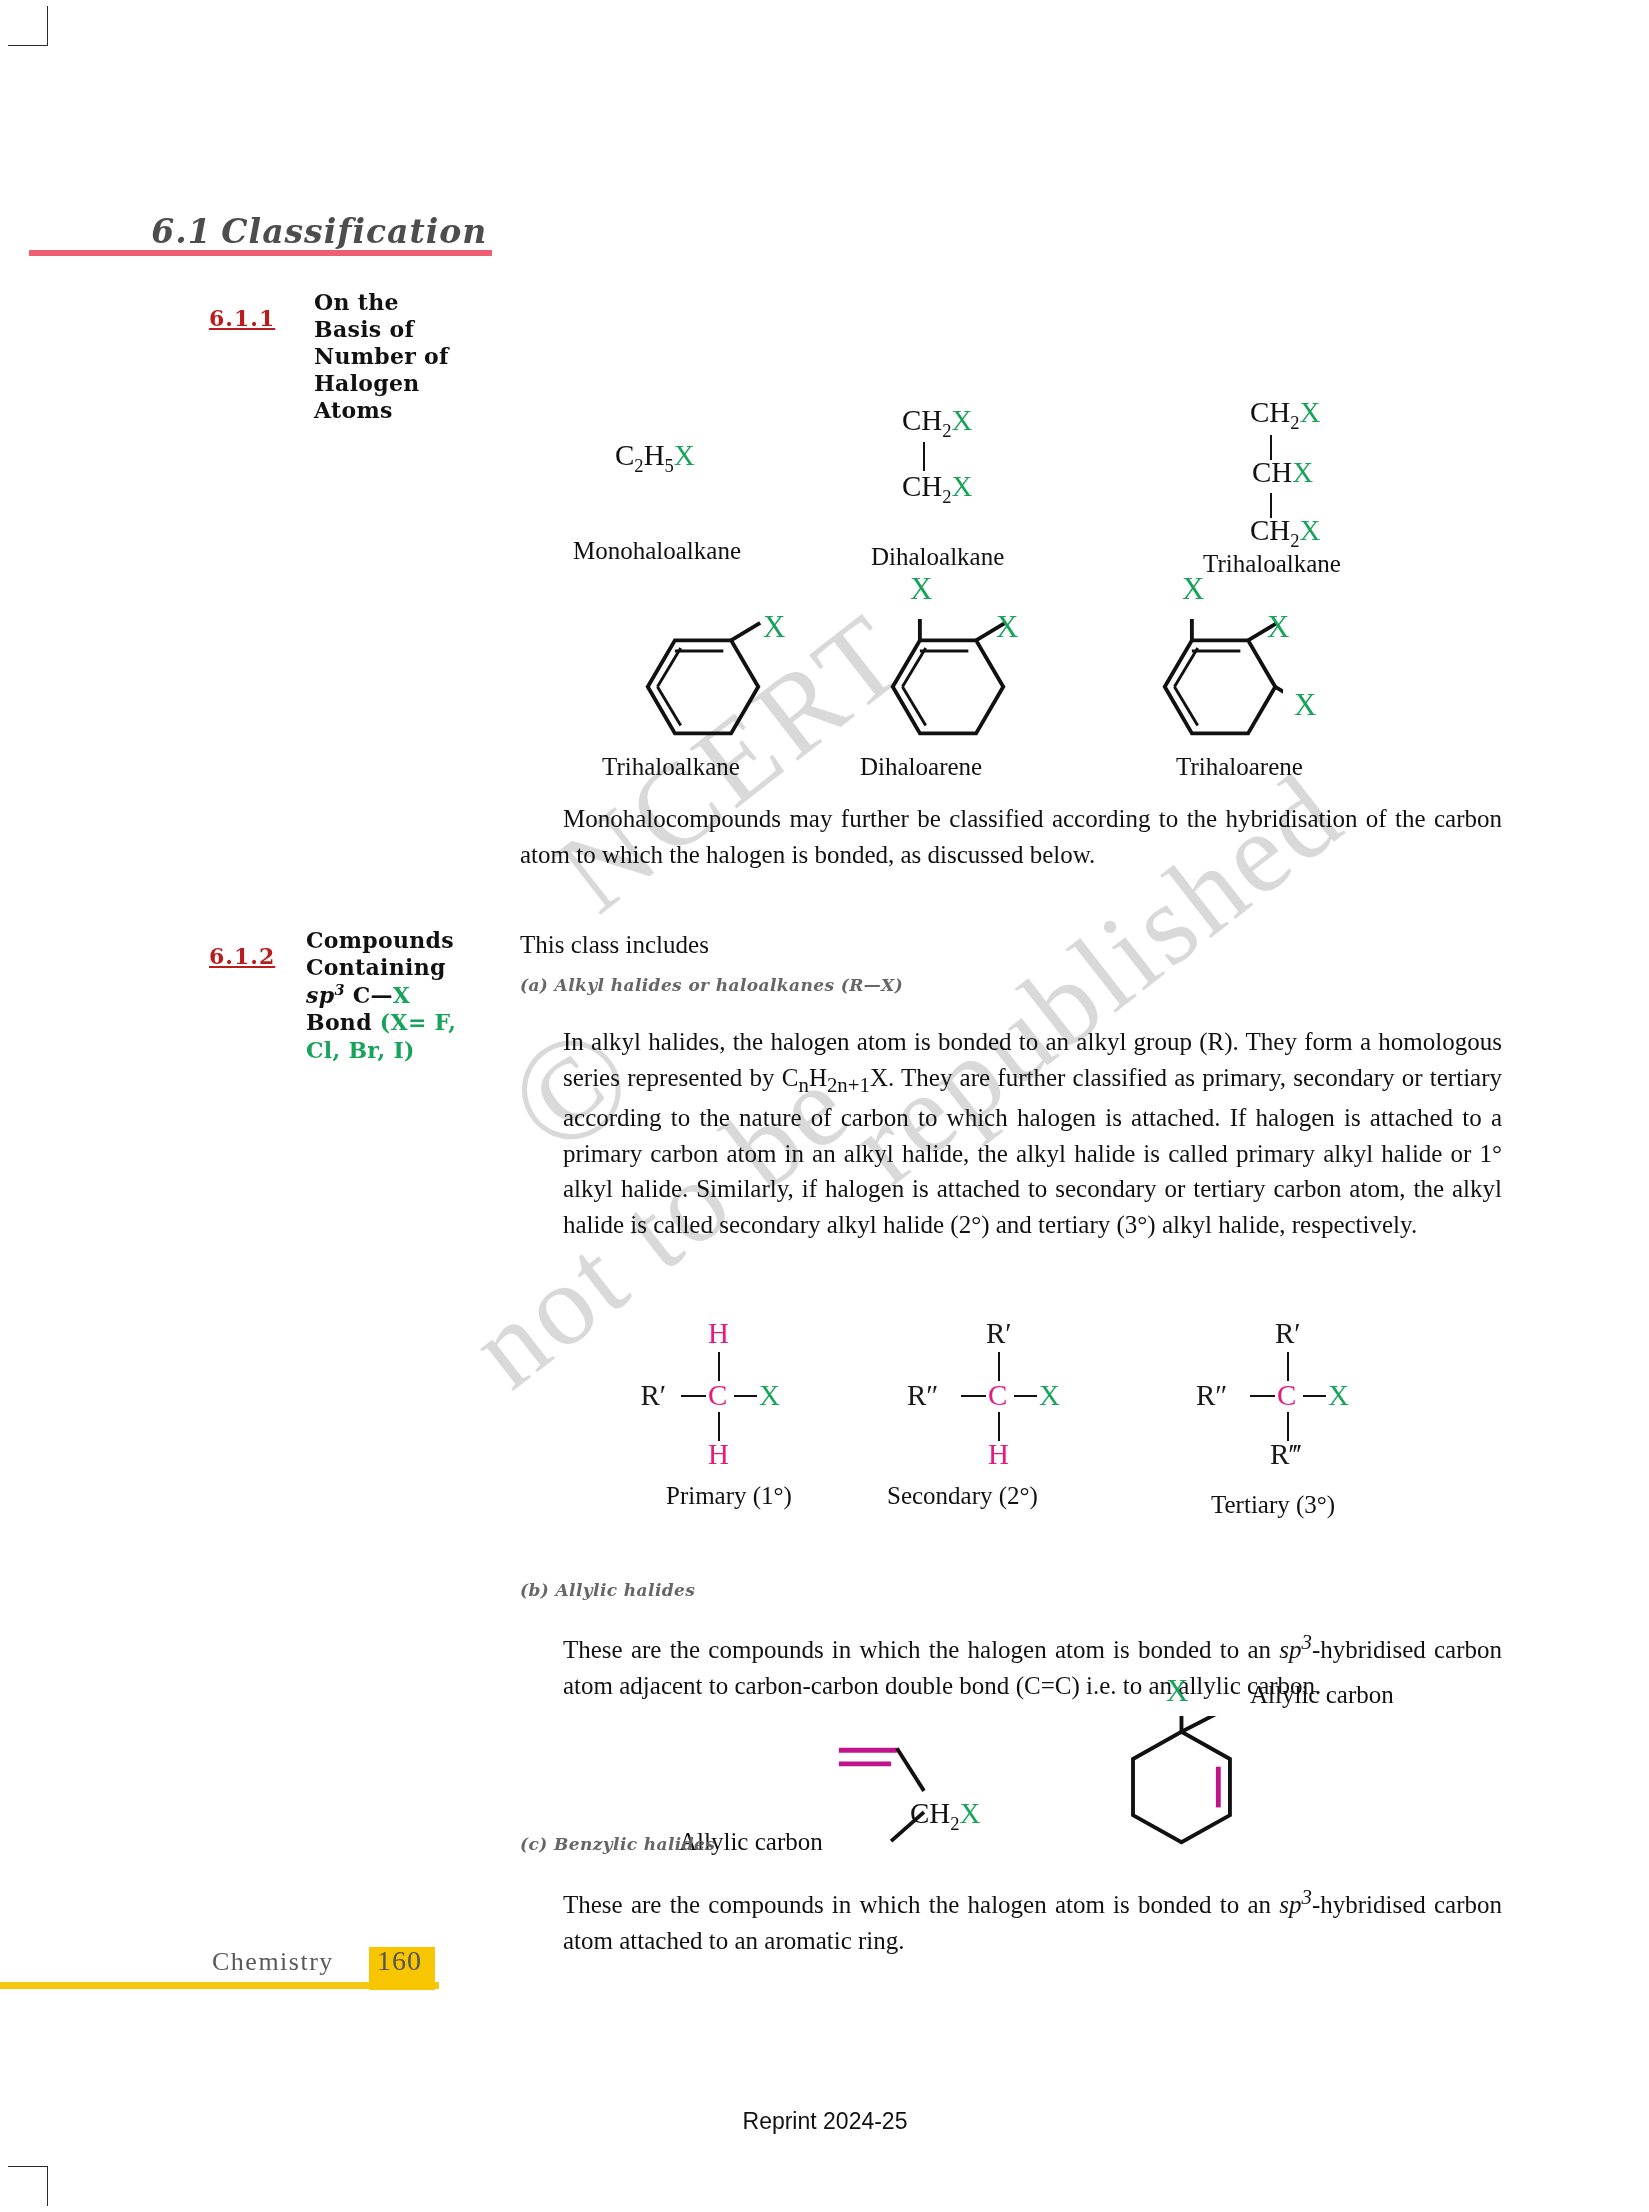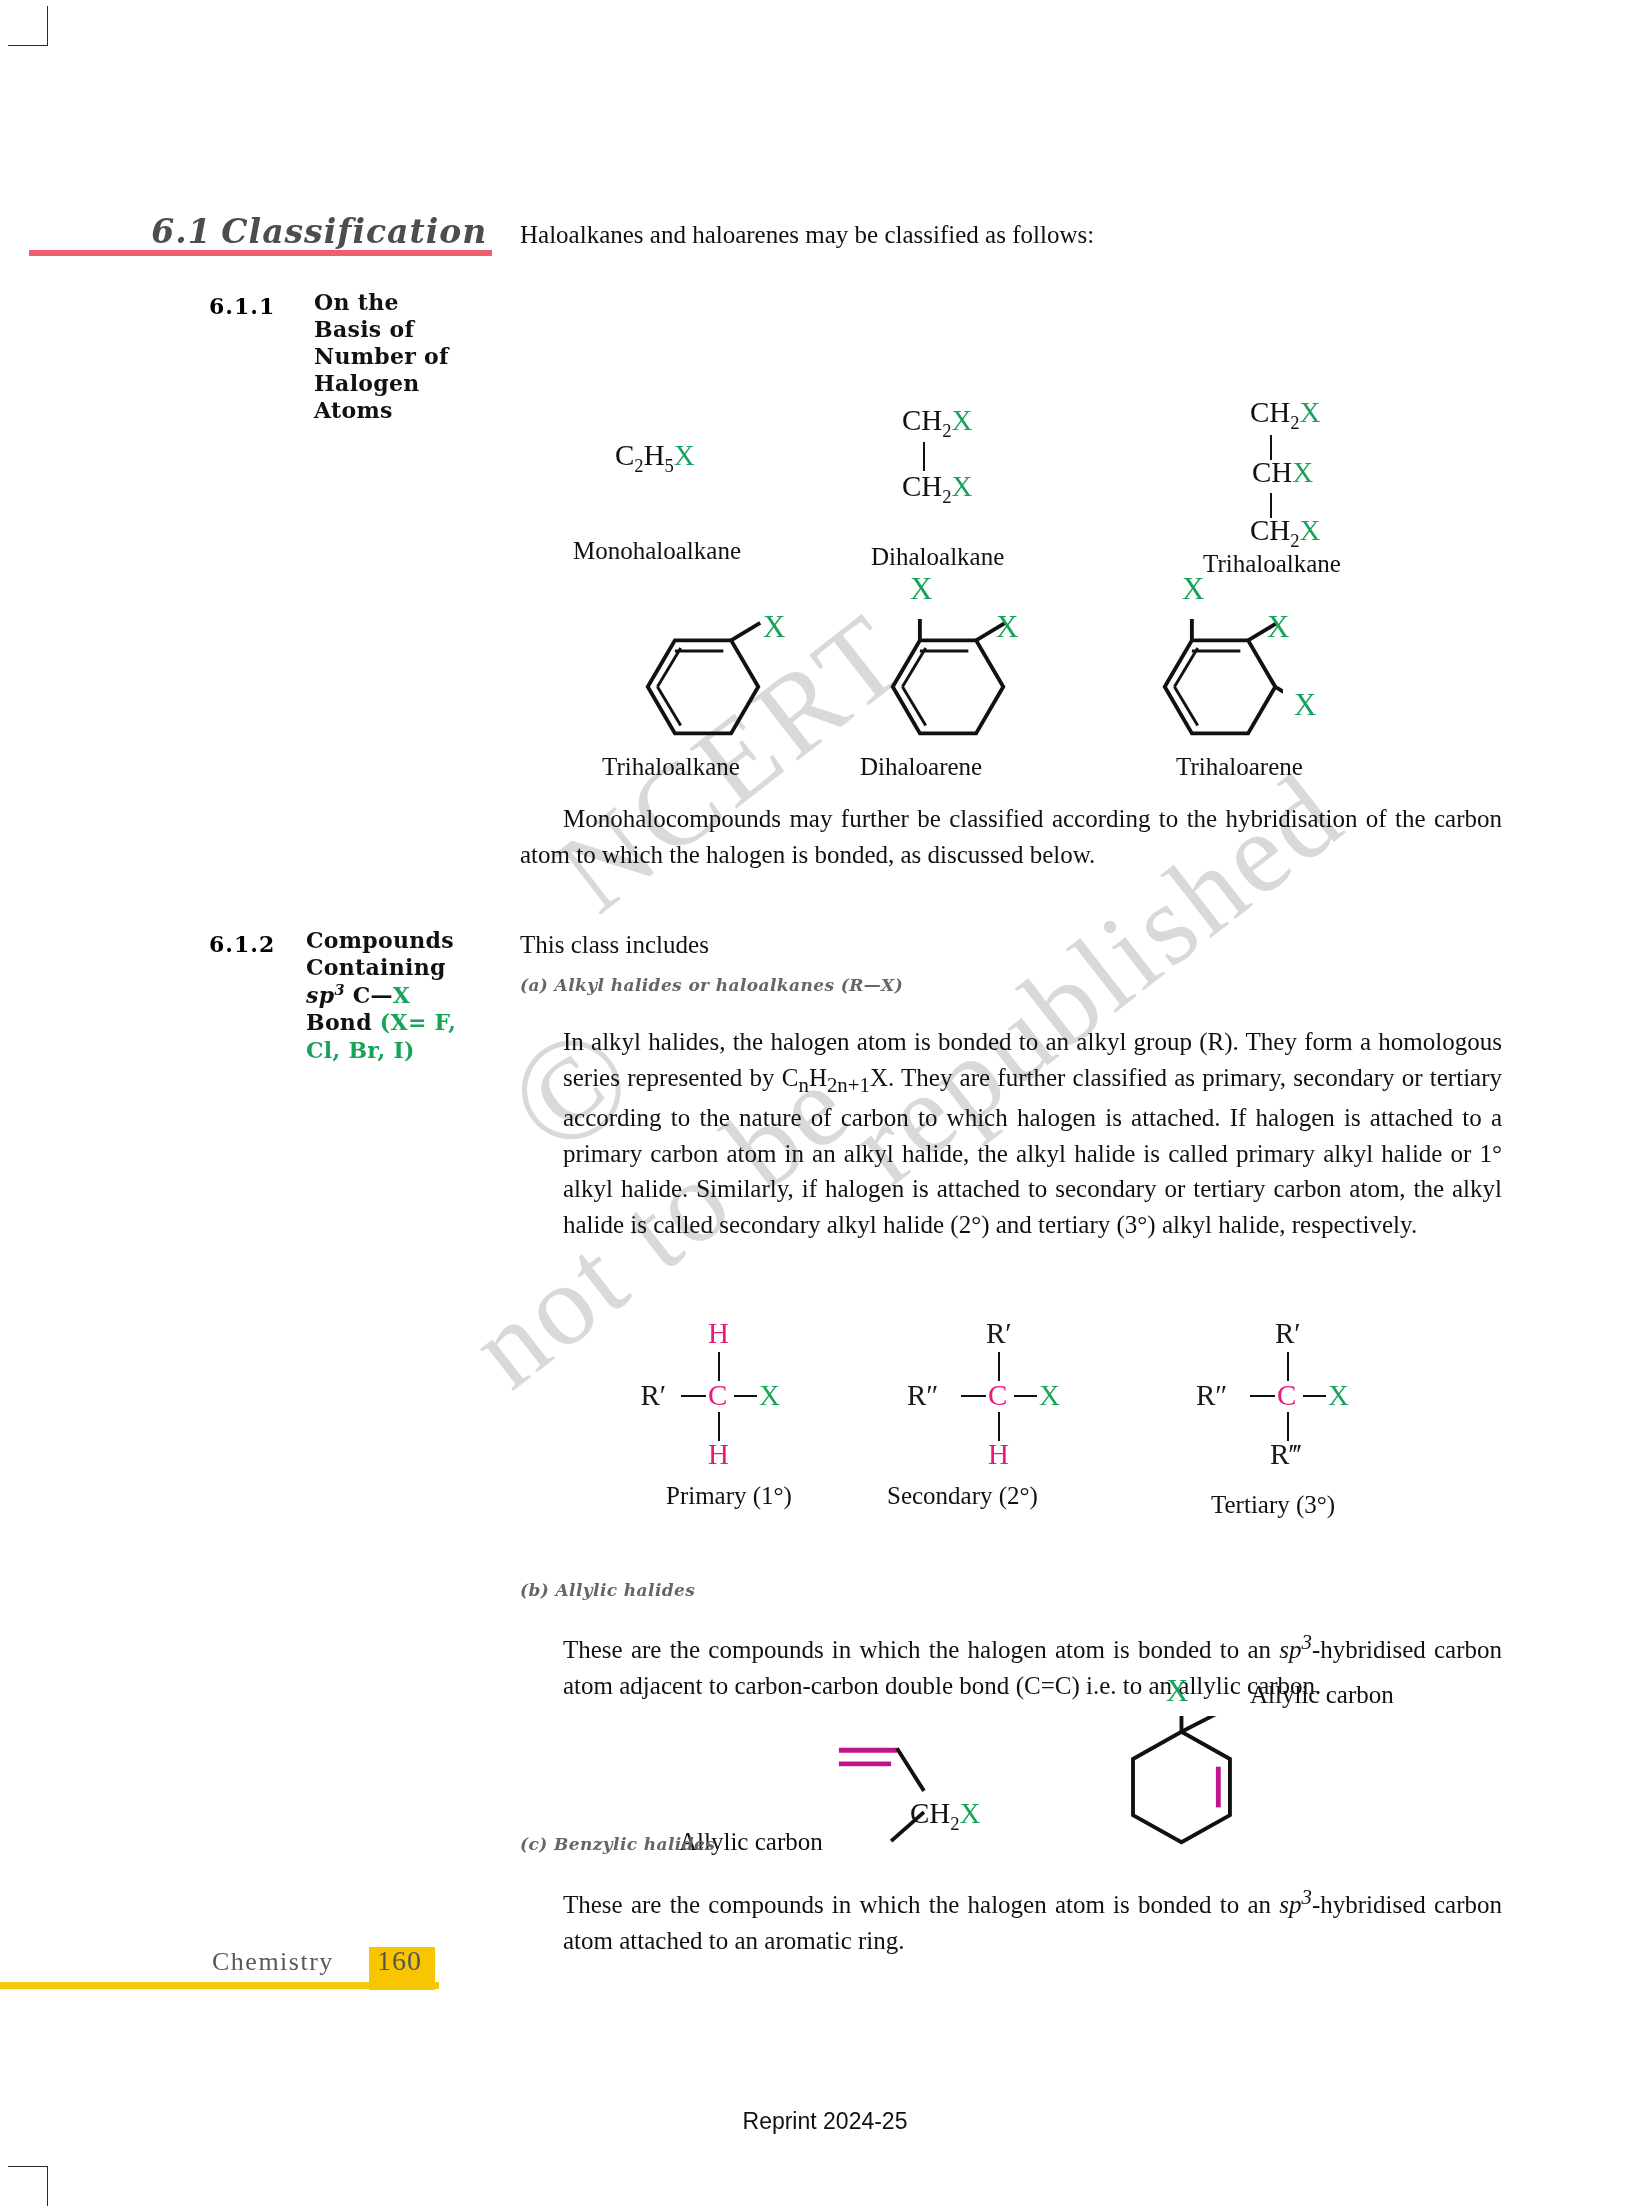--- a/index.html
+++ b/index.html
@@ -107,23 +107,24 @@
     position: absolute;
     font-family: "DejaVu Serif", "Liberation Serif", serif;
     font-weight: bold;
     font-size: 22px;
     line-height: 1.23;
     letter-spacing: 0.3px;
   }
   .sub-head .sh-num {
     position: absolute;
     left: 0;
-    top: 4px;
-    color: #000000;
+    top: 16px;
+    color: #b91c1c;
     letter-spacing: 1px;
+    text-decoration: underline;
   }
   .sub-head .sh-body {
     display: block;
     margin-left: 105px;
     color: #111;
     width: 175px;
   }
   .sh-611 { left: 209px; top: 289px; width: 291px; }
   .sh-612 { left: 209px; top: 927px; width: 291px; }
   .sh-612 .sh-body { margin-left: 97px; }
@@ -263,21 +264,20 @@
   <div class="crop-mark crop-tl"></div>
   <div class="crop-mark crop-bl"></div>
 
   <div class="sec-title-wrap">
     <div class="sec-title">
       <span class="num">6.1</span><span>Classification</span>
     </div>
   </div>
   <div class="sec-rule"></div>
 
-  <div class="body-text col-r lead-in">Haloalkanes and haloarenes may be classified as follows:</div>
 
   <div class="sub-head sh-611">
     <span class="sh-num">6.1.1</span>
     <span class="sh-body">
       <span>On  the</span><br>
       <span>Basis  of</span><br>
       <span>Number of</span><br>
       <span>Halogen</span><br>
       <span>Atoms</span>
     </span>

